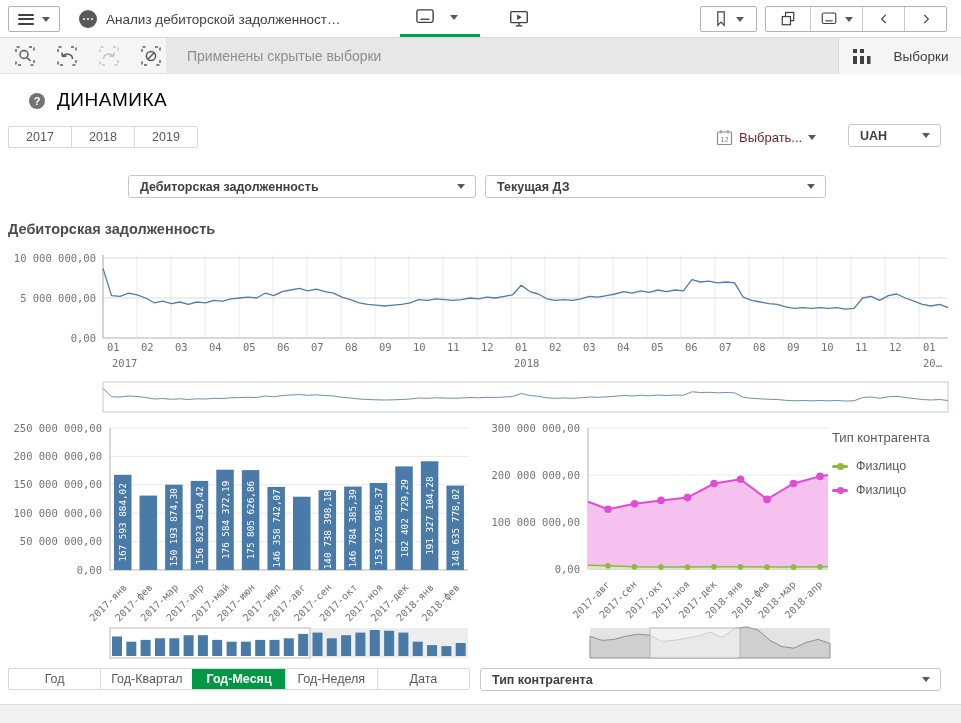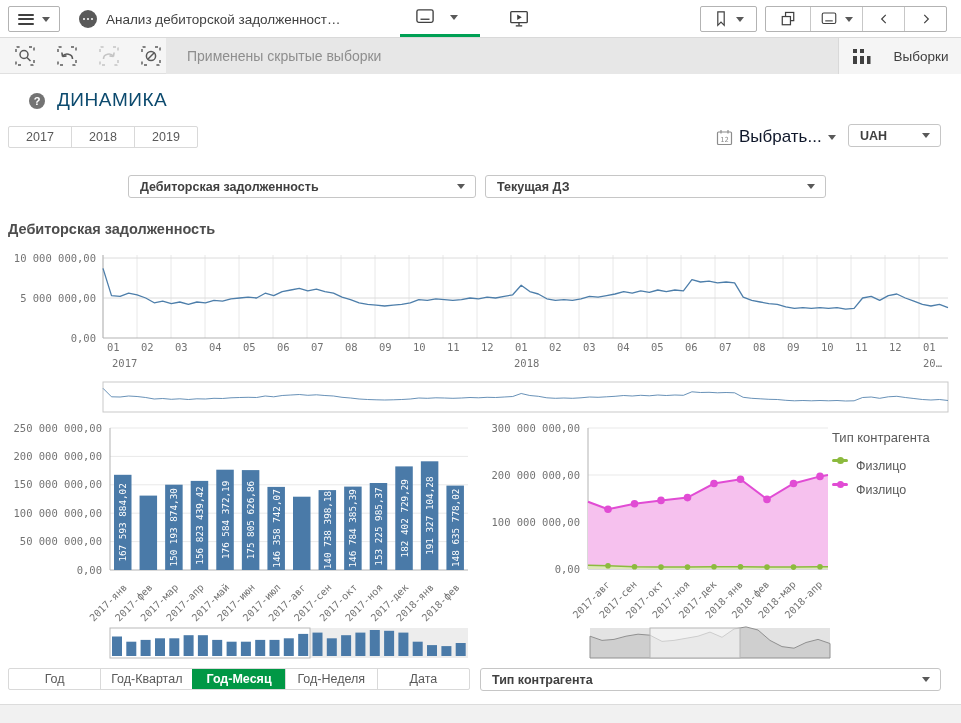--- a/index.html
+++ b/index.html
@@ -26,38 +26,38 @@
 
   
   .selbar { position:absolute; left:0; top:38px; width:961px; height:36px; background:#f5f5f5; border-bottom:1px solid #e0e0e0; }
   .tools { position:absolute; left:4px; top:0; height:36px; display:flex; align-items:center; }
   .tool { width:42px; height:36px; display:flex; align-items:center; justify-content:center; cursor:pointer; }
   .hid-msg { position:absolute; left:166px; top:0; width:672px; height:36px; background:#e7e7e7; color:#8e8e8e; font-size:14px; line-height:36px; padding-left:21px; }
   .selections-btn { position:absolute; left:838px; top:0; width:123px; height:36px; background:#f5f5f5; border-left:1px solid #d9d9d9; display:flex; align-items:center; justify-content:center; gap:23px; cursor:pointer; color:#404040; font-size:13.5px; }
 
   
   .help-circle { position:absolute; left:29px; top:93px; width:16px; height:16px; border-radius:50%; background:#737373; color:#fff; font-size:11px; font-weight:bold; text-align:center; line-height:16px; cursor:pointer; }
-  .sheet-title { position:absolute; left:57px; top:89px; font-size:19px; color:#0c4a6e; letter-spacing:0.5px; }
+  .sheet-title { position:absolute; left:57px; top:89px; font-size:19px; color:#000000; letter-spacing:0.5px; }
 
   
   .listbox { position:absolute; display:flex; background:#fff; border:1px solid #d9d9d9; border-radius:2px; height:22px; }
   .listbox .cell { flex:1; text-align:center; font-size:12.5px; color:#595959; line-height:20px; cursor:pointer; white-space:nowrap; }
   .listbox .cell + .cell { border-left:1px solid #d9d9d9; }
   .datepick { position:absolute; left:716px; top:126px; height:22px; display:flex; align-items:center; gap:6px; cursor:pointer; }
-  .datepick .lbl { font-size:17px; color:#0f172a; }
+  .datepick .lbl { font-size:13px; color:#7f1d1d; }
   .dropdown { position:absolute; height:23px; background:#fff; border:1px solid #c6c6c6; border-radius:3px; display:flex; align-items:center; cursor:pointer;font-weight:bold; }
   .dropdown .val { flex:1; font-size:12.5px; color:#404040; padding-left:11px; white-space:nowrap; overflow:hidden; }
   .dropdown .caret { margin-right:10px; }
 
   
   .chart-title { position:absolute; left:8px; top:221px; font-size:14.5px; font-weight:bold; color:#4d4d4d; }
   svg text { font-family:"DejaVu Sans Mono", monospace; }
   .legend { position:absolute; left:352px; top:10px; }
   .legend .ltitle { font-family:"Liberation Sans",sans-serif; font-size:13px; color:#595959; margin-bottom:14px; }
-  .legend .litem { display:flex; align-items:flex-start; gap:8px; margin-bottom:10px; cursor:pointer; }
+  .legend .litem { display:flex; align-items:center; gap:8px; margin-bottom:10px; cursor:pointer; }
   .legend .marker { width:16px; height:3px; border-radius:2px; position:relative; }
   .legend .marker::after { content:""; position:absolute; left:4.5px; top:-2px; width:7px; height:7px; border-radius:50%; background:inherit; }
   .legend .ltext { font-family:"Liberation Sans",sans-serif; font-size:12.5px; color:#595959; }
 
   
   .seg { position:absolute; left:8px; top:668px; width:462px; height:22px; display:flex; background:#fff; border:1px solid #d9d9d9; border-radius:2px; }
   .seg .cell { flex:1; text-align:center; font-size:12.5px; color:#595959; line-height:20px; cursor:pointer; }
   .seg .cell + .cell { border-left:1px solid #d9d9d9; }
   .seg .cell.active { background:#009845; color:#fff; font-weight:bold; border-color:#009845; }
   .footer-strip { position:absolute; left:0; top:704px; width:961px; height:19px; background:#f1f1f1; border-top:1px solid #dcdcdc; }

